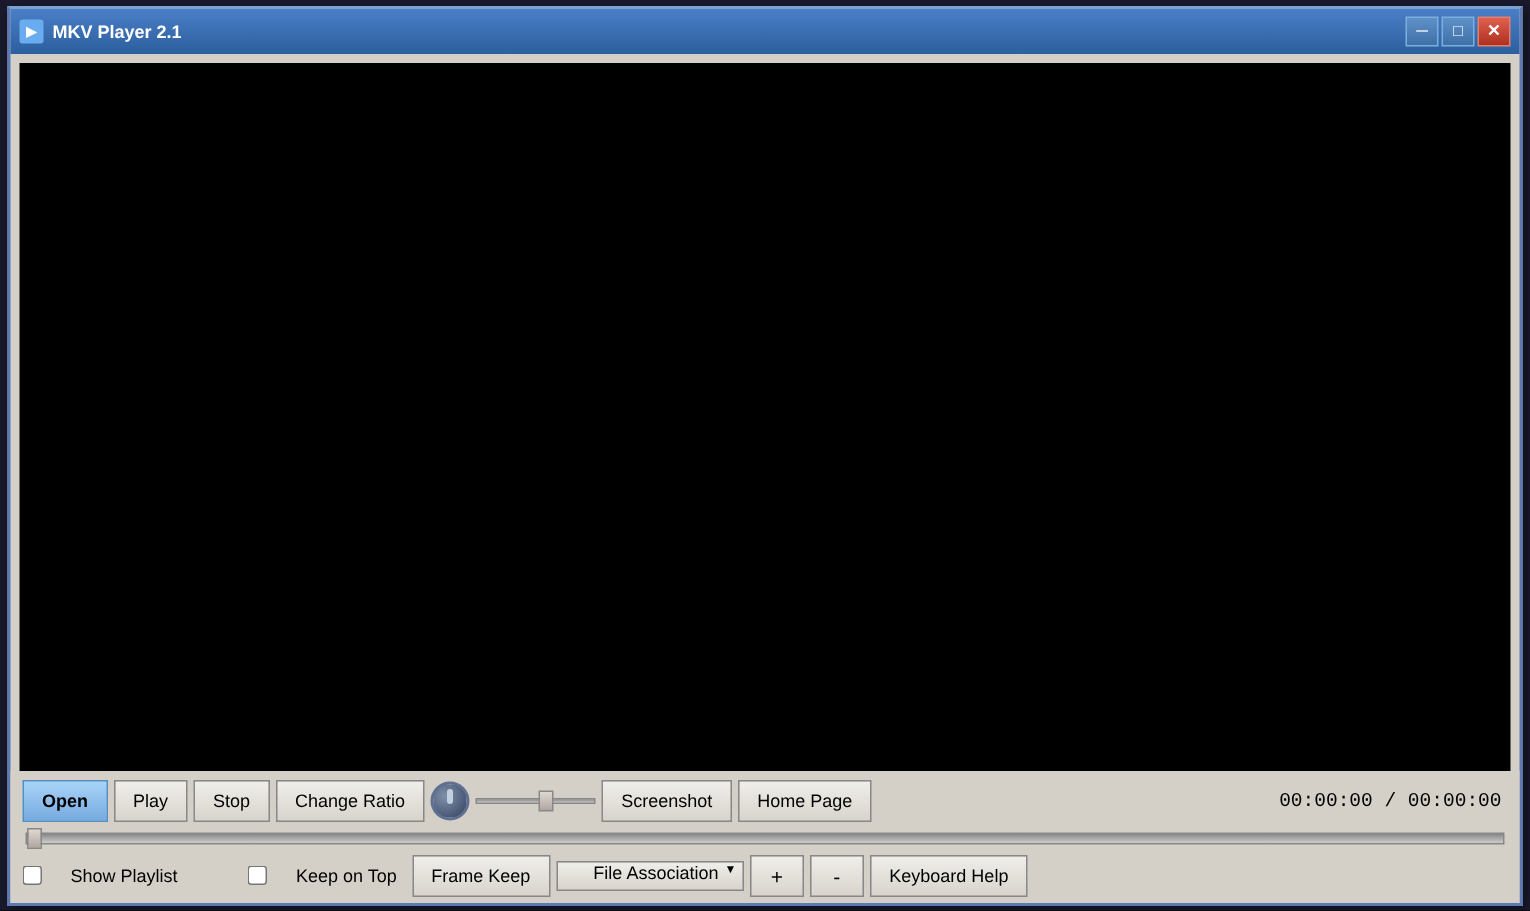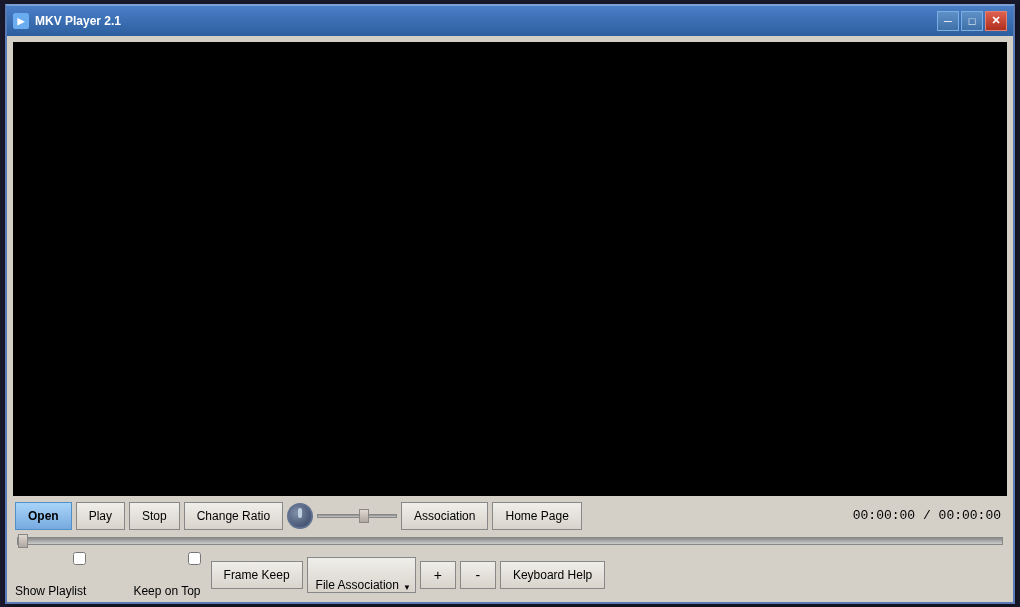--- a/index.html
+++ b/index.html
@@ -179,44 +179,43 @@
       -webkit-appearance: none;
       width: 10px;
       height: 14px;
       background: linear-gradient(to bottom, #e0d8d0, #b0a8a0);
       border: 1px solid #888;
       cursor: pointer;
     }
 
     .checkbox-label {
       display: flex;
-      align-items: flex-end;
+      align-items: flex-start;
       gap: 19px;
       cursor: pointer;
       white-space: nowrap;
       font-size: 12px;
-      flex-direction: column;
     }
 
     .checkbox-label input[type="checkbox"] {
       width: 13px;
       height: 13px;
       cursor: pointer;
     }
 
     .dropdown-btn {
-      height: 36px;
-      padding: 0 4px 0 8px;
+      height: 20px;
+      padding: 0 4px 0 24px;
       border: 1px solid #888;
       background: linear-gradient(to bottom, #f0eeea, #d8d4cc);
       color: #000;
       font-size: 12px;
       cursor: pointer;
       display: flex;
-      align-items: flex-end;
+      align-items: flex-start;
       gap: 4px;
       white-space: nowrap;
     }
 
     .dropdown-arrow {
       font-size: 8px;
     }
 
     .plus-minus-btn {
       width: 36px;
@@ -284,21 +283,21 @@
     <div class="controls-row1">
       <button class="btn btn-open">Open</button>
       <button class="btn">Play</button>
       <button class="btn">Stop</button>
       <button class="btn">Change Ratio</button>
 
       <div class="volume-knob"></div>
 
       <input type="range" min="0" max="100" value="60" style="width: 80px;">
 
-      <button class="btn">Association</button>
+      <button class="btn">Screenshot</button>
       <button class="btn">Home Page</button>
 
       <div class="spacer"></div>
 
       <span class="time-display">00:00:00 / 00:00:00</span>
     </div>
 
     <div class="seek-bar-container controls-row2">
       <input type="range" min="0" max="100" value="0" class="seek-bar" style="width: 100%; height: 8px;">
     </div>

